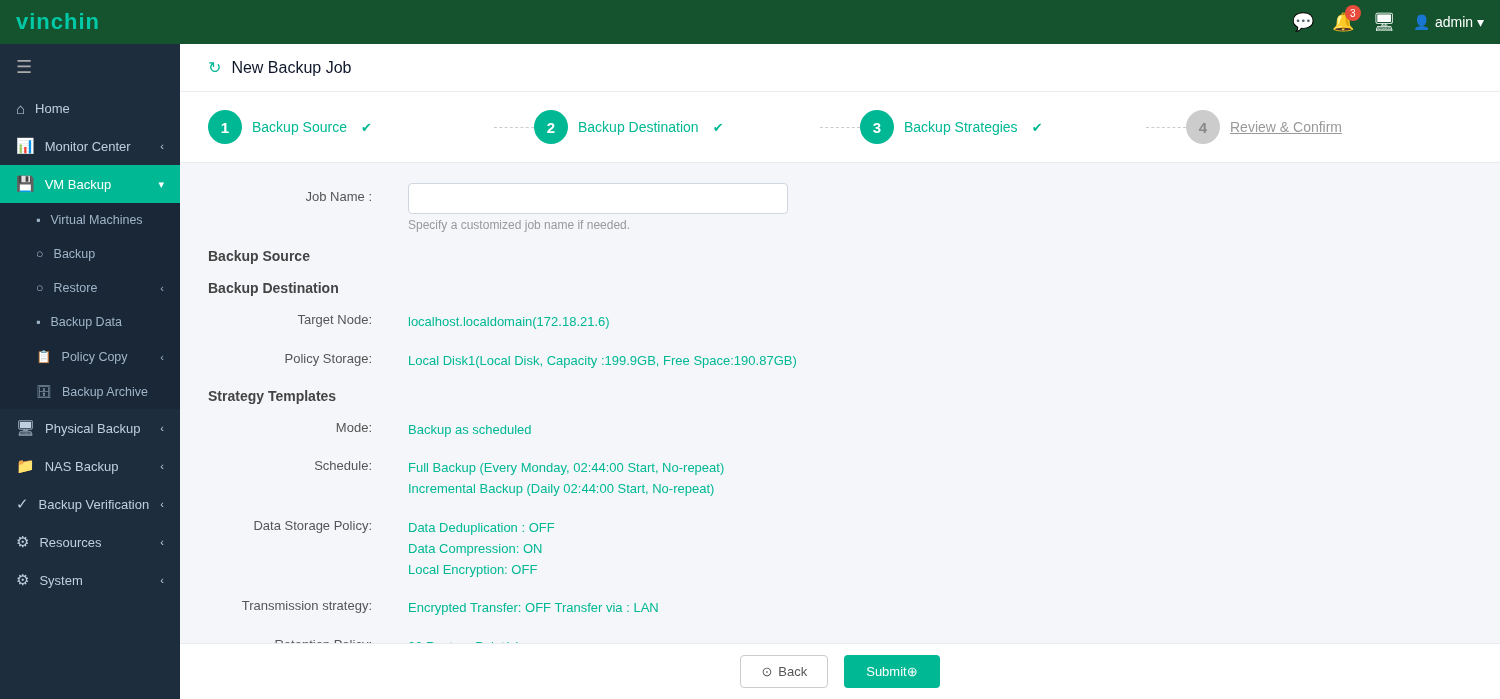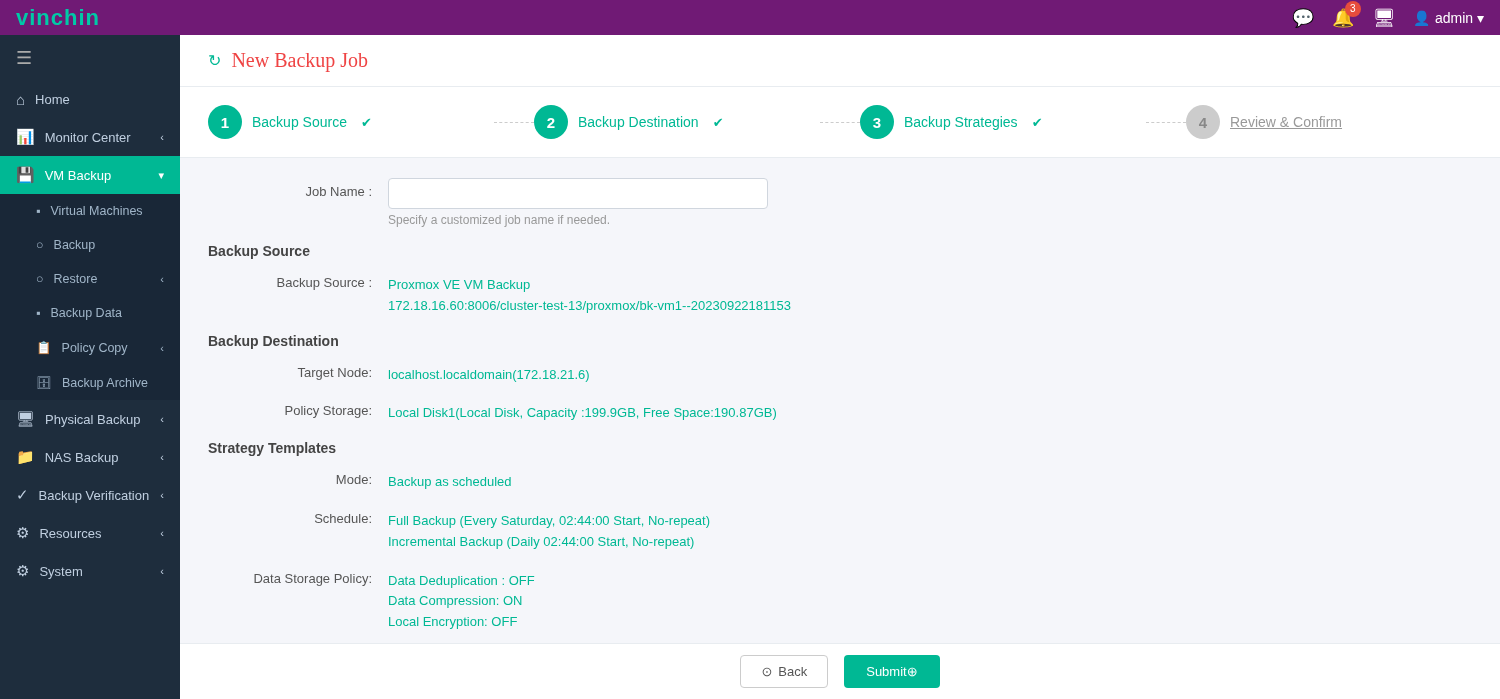--- a/index.html
+++ b/index.html
@@ -1,21 +1,21 @@
 <!DOCTYPE html>
 <html><head>
   <meta charset="utf-8">
   <style>
     * { box-sizing: border-box; margin: 0; padding: 0; }
     body { font-family: 'Segoe UI', Arial, sans-serif; background: #f0f2f5; display: flex; flex-direction: column; height: 699px; overflow: hidden; }
 
     
     .topbar {
-      background: #701a75;
-      height: 35px;
+      background: #14532d;
+      height: 44px;
       display: flex;
       align-items: center;
       padding: 0 16px;
       flex-shrink: 0;
       gap: 26px;
     }
     .topbar-logo {
       color: white;
       font-size: 22px;
       font-weight: bold;
@@ -110,21 +110,21 @@
     
     .page-header {
       background: white;
       border-bottom: 1px solid #e8ecf0;
       padding: 14px 28px;
       display: flex;
       align-items: center;
       gap: 10px;
     }
     .page-header-icon { color: #00b894; font-size: 16px; }
-    .page-header-title { font-size: 20px; color: #ef4444; font-weight: 500; font-family: Liberation Serif, serif; }
+    .page-header-title { font-size: 16px; color: #0f172a; font-weight: 500; }
 
     
     .wizard-steps {
       background: white;
       padding: 18px 28px;
       display: flex;
       align-items: center;
       gap: 0;
       border-bottom: 1px solid #e8ecf0;
     }
@@ -164,20 +164,21 @@
     .section-title {
       font-size: 14px;
       font-weight: 600;
       color: #444;
       margin: 16px 0 10px 0;
     }
     .form-row {
       display: flex;
       align-items: flex-start;
       margin-bottom: 12px;
+      gap: 20px;
     }
     .form-label {
       width: 180px;
       text-align: right;
       padding-right: 16px;
       font-size: 13px;
       color: #555;
       padding-top: 6px;
       flex-shrink: 0;
     }
@@ -390,27 +391,20 @@
       <div class="form-row">
         <div class="form-label">Job Name :</div>
         <div class="form-input">
           <input type="text" style="">
           <div class="form-hint">Specify a customized job name if needed.</div>
         </div>
       </div>
 
       <div class="section-title">Backup Source</div>
 
-      <div class="form-row">
-        <div class="form-label">Backup Source :</div>
-        <div class="form-value">
-          <div>Proxmox VE VM Backup</div>
-          <div>172.18.16.60:8006/cluster-test-13/proxmox/bk-vm1--20230922181153</div>
-        </div>
-      </div>
 
       <div class="section-title">Backup Destination</div>
 
       <div class="form-row">
         <div class="form-label">Target Node:</div>
         <div class="form-value">localhost.localdomain(172.18.21.6)</div>
       </div>
 
       <div class="form-row">
         <div class="form-label">Policy Storage:</div>
@@ -420,21 +414,21 @@
       <div class="section-title">Strategy Templates</div>
 
       <div class="form-row">
         <div class="form-label">Mode:</div>
         <div class="form-value">Backup as scheduled</div>
       </div>
 
       <div class="form-row">
         <div class="form-label">Schedule:</div>
         <div class="form-value">
-          <div>Full Backup (Every Saturday, 02:44:00 Start, No-repeat)</div>
+          <div>Full Backup (Every Monday, 02:44:00 Start, No-repeat)</div>
           <div>Incremental Backup (Daily 02:44:00 Start, No-repeat)</div>
         </div>
       </div>
 
       <div class="form-row">
         <div class="form-label">Data Storage Policy:</div>
         <div class="form-value">
           <div>Data Deduplication : OFF</div>
           <div>Data Compression: ON</div>
           <div>Local Encryption: OFF</div>

